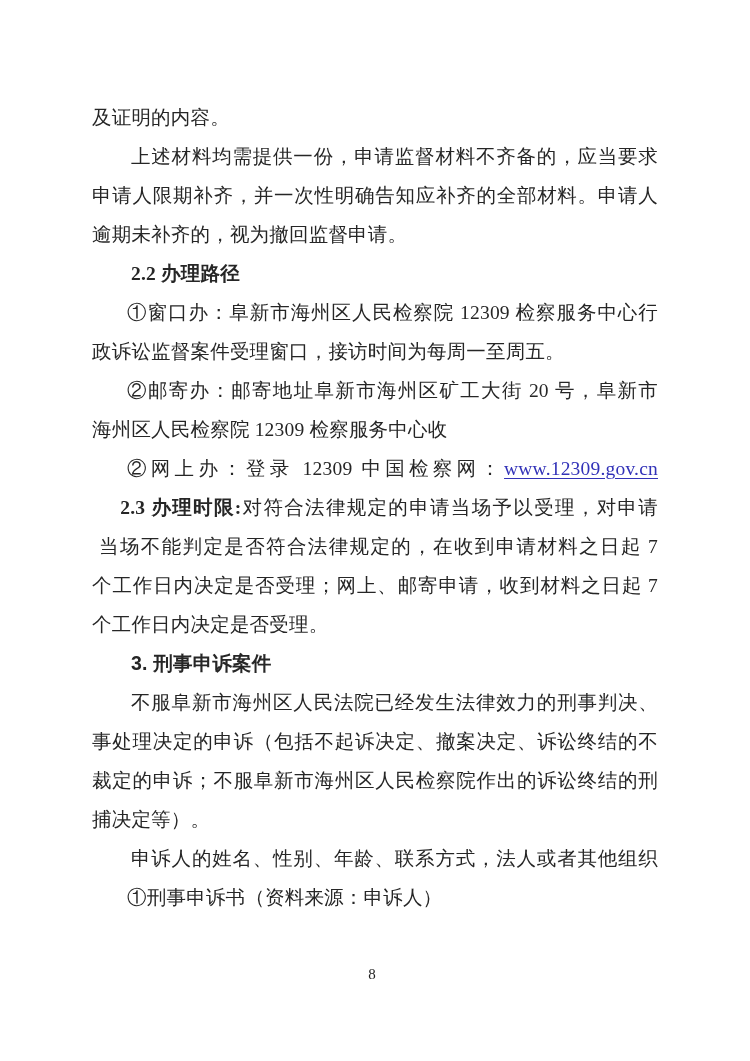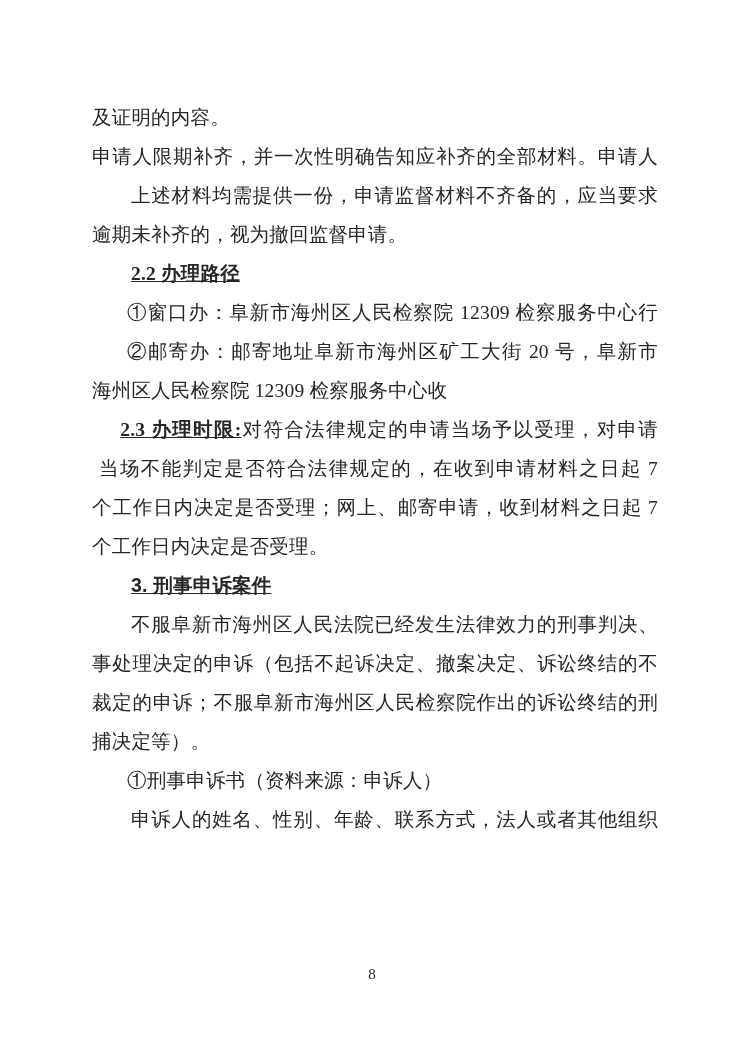--- a/index.html
+++ b/index.html
@@ -25,21 +25,21 @@
     height: 39px;
     overflow: hidden;
     text-align: left;
     letter-spacing: 0.2px;
   }
   .line.fill {
     text-align: justify;
     text-align-last: justify;
     text-justify: inter-character;
   }
-  .bold { font-weight: 700; text-decoration: underline; }
+  .bold { font-weight: 700; }
   .hei { font-family: "Liberation Sans", "DejaVu Sans", sans-serif; font-weight: 700; }
   a.link {
     color: var(--link-color);
     text-decoration: underline;
     text-underline-offset: 3px;
   }
   .page-number {
     position: absolute;
     top: 966px;
     left: 0;
@@ -48,33 +48,35 @@
     font-size: 15px;
     color: #1f1f1f;
   }
 </style>
 </head>
 <body>
 
 <div class="page">
   <div class="content">
       <div class="line" style="text-indent: 0em;"><span>及证明的内容。</span></div>
+      <div class="line fill" style="text-indent: 2em;"><span>上述材料均需提供一份，申请监督材料不齐备的，应当要求</span></div>
       <div class="line fill" style="text-indent: 0em;"><span>申请人限期补齐，并一次性明确告知应补齐的全部材料。申请人</span></div>
-      <div class="line fill" style="text-indent: 2em;"><span>上述材料均需提供一份，申请监督材料不齐备的，应当要求</span></div>
       <div class="line" style="text-indent: 0em;"><span>逾期未补齐的，视为撤回监督申请。</span></div>
       <div class="line" style="text-indent: 2em;"><span class="bold">2.2 办理路径</span></div>
       <div class="line fill" style="text-indent: 1.8em;"><span>①窗口办：阜新市海州区人民检察院 12309 检察服务中心行</span></div>
+      <div class="line" style="text-indent: 0em;"><span>政诉讼监督案件受理窗口，接访时间为每周一至周五。</span></div>
       <div class="line fill" style="text-indent: 1.8em;"><span>②邮寄办：邮寄地址阜新市海州区矿工大街 20 号，阜新市</span></div>
       <div class="line" style="text-indent: 0em;"><span>海州区人民检察院 12309 检察服务中心收</span></div>
+      <div class="line fill" style="text-indent: 1.8em;"><span>②网上办：登录 12309 中国检察网：</span><a href="#" class="link">www.12309.gov.cn</a></div>
       <div class="line fill" style="text-indent: 1.45em;"><span class="bold">2.3 办理时限:</span><span>对符合法律规定的申请当场予以受理，对申请</span></div>
       <div class="line fill" style="text-indent: 0em; margin-left: 7px;"><span>当场不能判定是否符合法律规定的，在收到申请材料之日起 7</span></div>
       <div class="line fill" style="text-indent: 0em;"><span>个工作日内决定是否受理；网上、邮寄申请，收到材料之日起 7</span></div>
       <div class="line" style="text-indent: 0em;"><span>个工作日内决定是否受理。</span></div>
       <div class="line" style="text-indent: 2em;"><span class="bold hei">3. 刑事申诉案件</span></div>
       <div class="line fill" style="text-indent: 2em;"><span>不服阜新市海州区人民法院已经发生法律效力的刑事判决、</span></div>
       <div class="line fill" style="text-indent: 0em;"><span>事处理决定的申诉（包括不起诉决定、撤案决定、诉讼终结的不</span></div>
       <div class="line fill" style="text-indent: 0em;"><span>裁定的申诉；不服阜新市海州区人民检察院作出的诉讼终结的刑</span></div>
       <div class="line" style="text-indent: 0em;"><span>捕决定等）。</span></div>
+      <div class="line fill" style="text-indent: 2em;"><span>申诉人的姓名、性别、年龄、联系方式，法人或者其他组织</span></div>
       <div class="line" style="text-indent: 1.8em;"><span>①刑事申诉书（资料来源：申诉人）</span></div>
-      <div class="line fill" style="text-indent: 2em;"><span>申诉人的姓名、性别、年龄、联系方式，法人或者其他组织</span></div>
     </div>
   <div class="page-number">8</div>
 </div>
 
 </body></html>

